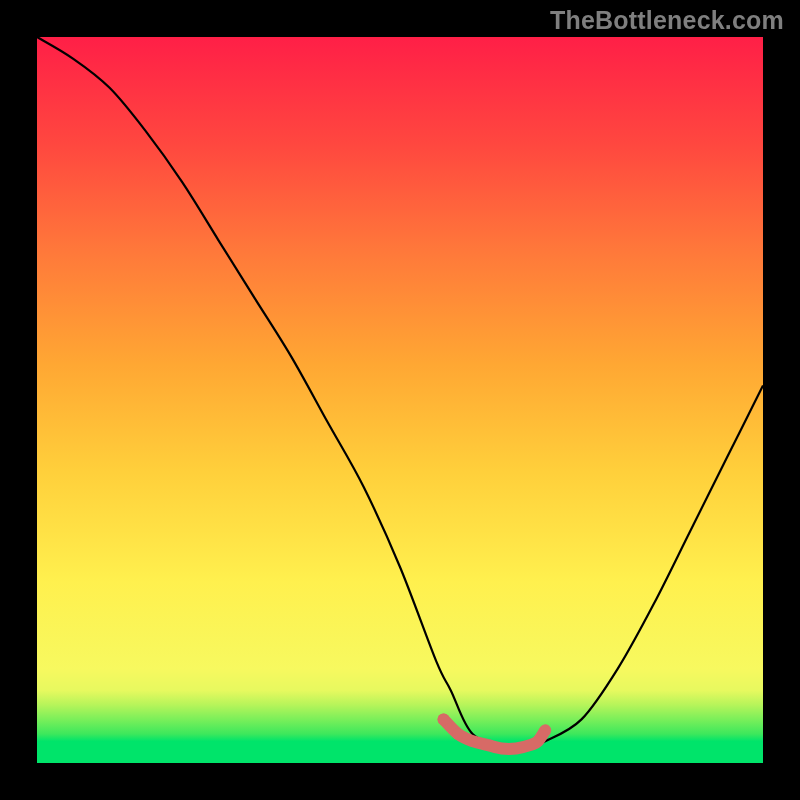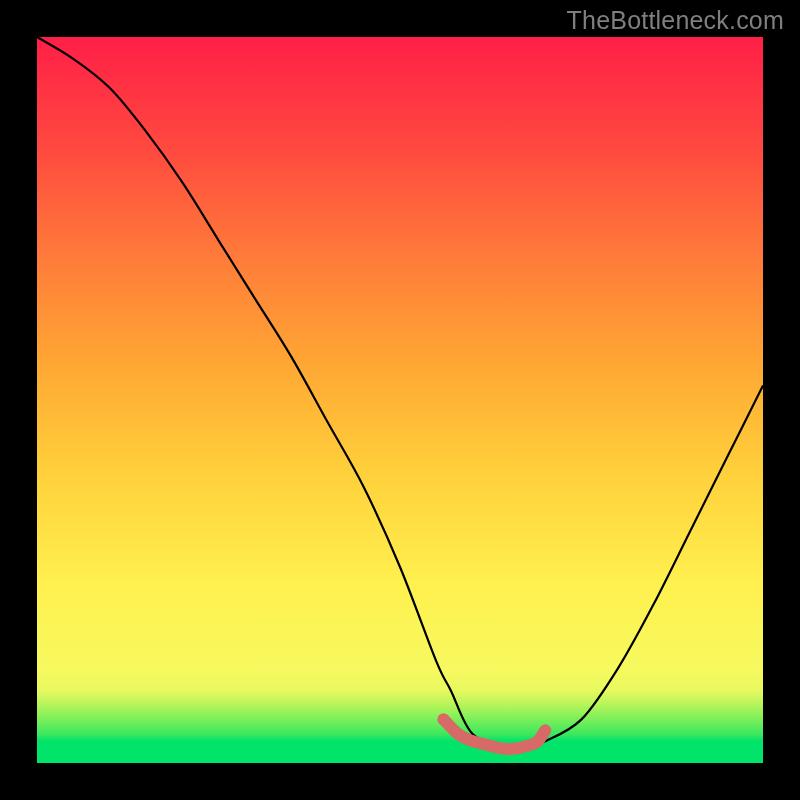--- a/index.html
+++ b/index.html
@@ -41,21 +41,21 @@
       #ff1f47 100%
     );
   }
   .watermark {
     position: absolute;
     top: 6px;
     right: 16px;
     color: #7f7f7f;
     font-size: 25px;
     letter-spacing: 0.2px;
-    font-weight: 400;
+    font-weight: 700;
     white-space: nowrap;
   }
   svg.curve {
     position: absolute;
     left: 0;
     top: 0;
     width: 726px;
     height: 726px;
     overflow: visible;
   }

